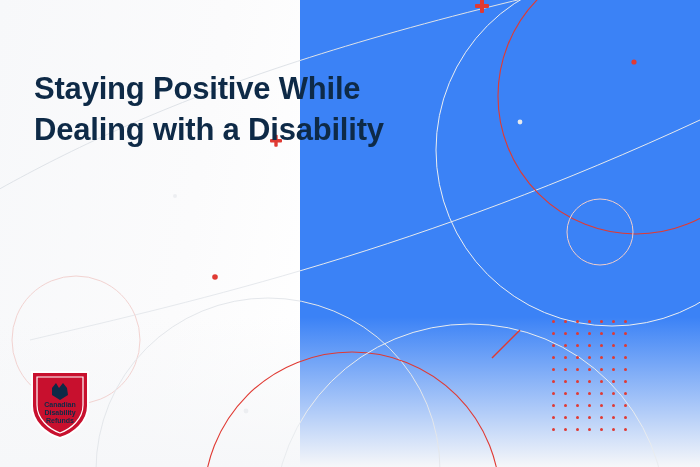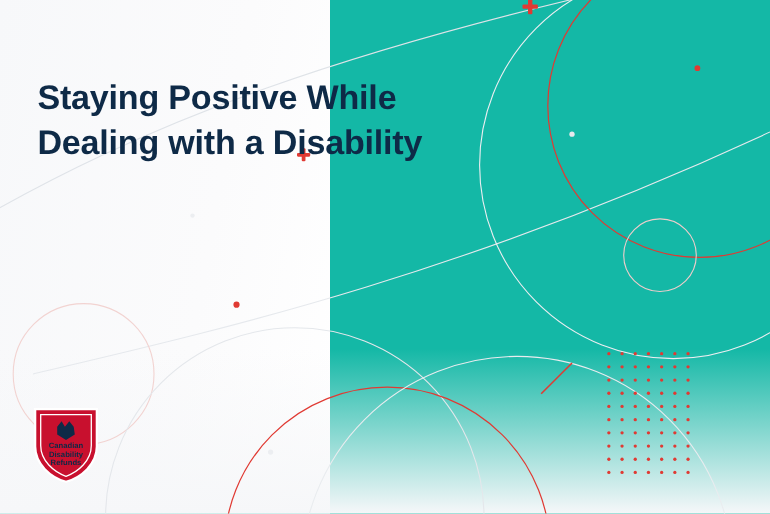--- a/index.html
+++ b/index.html
@@ -11,21 +11,21 @@
     height: 467px;
     overflow: hidden;
     font-family: "Liberation Sans", sans-serif;
     background: #ffffff;
   }
   .banner {
     position: relative;
     width: 700px;
     height: 467px;
     overflow: hidden;
-    background: #14b8a6;
+    background: #3b82f6;
   }
   
   .wash-left {
     position: absolute;
     left: 0; top: 0;
     width: 300px; height: 467px;
     background: linear-gradient(100deg, #f7f8fa 0%, #fbfbfc 60%, #ffffff 100%);
   }
   .wash-bottom {
     position: absolute;

